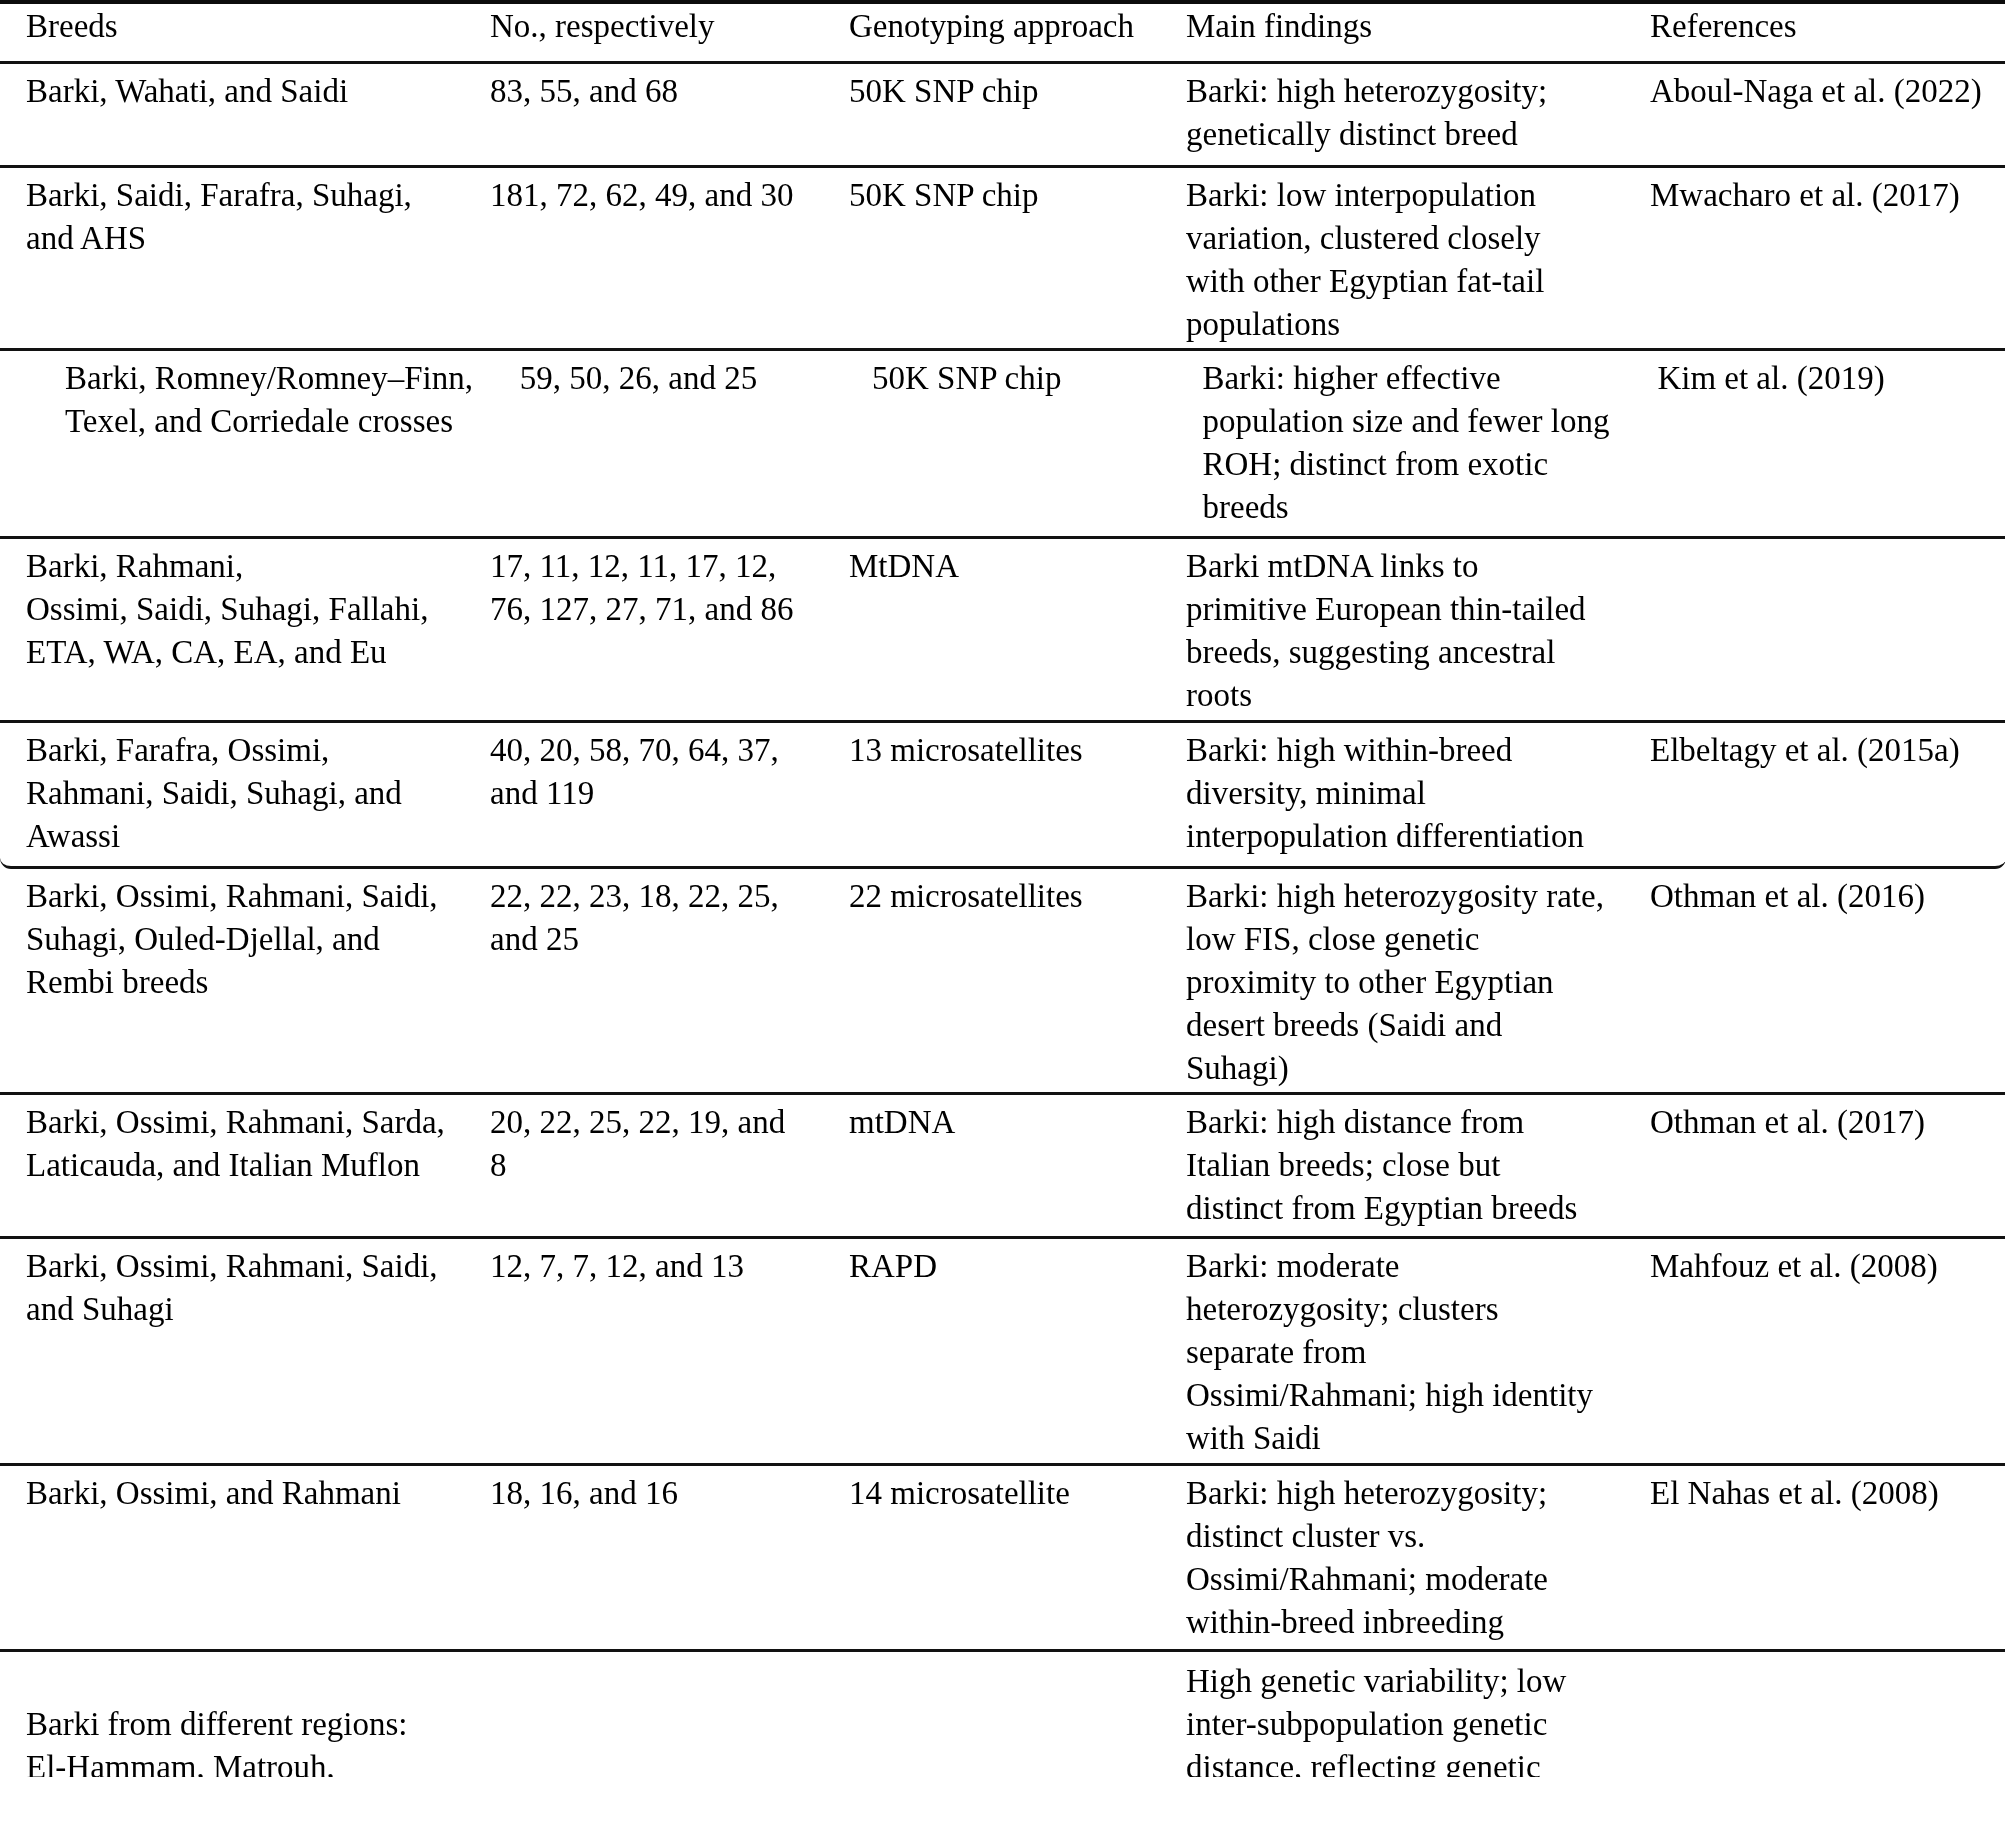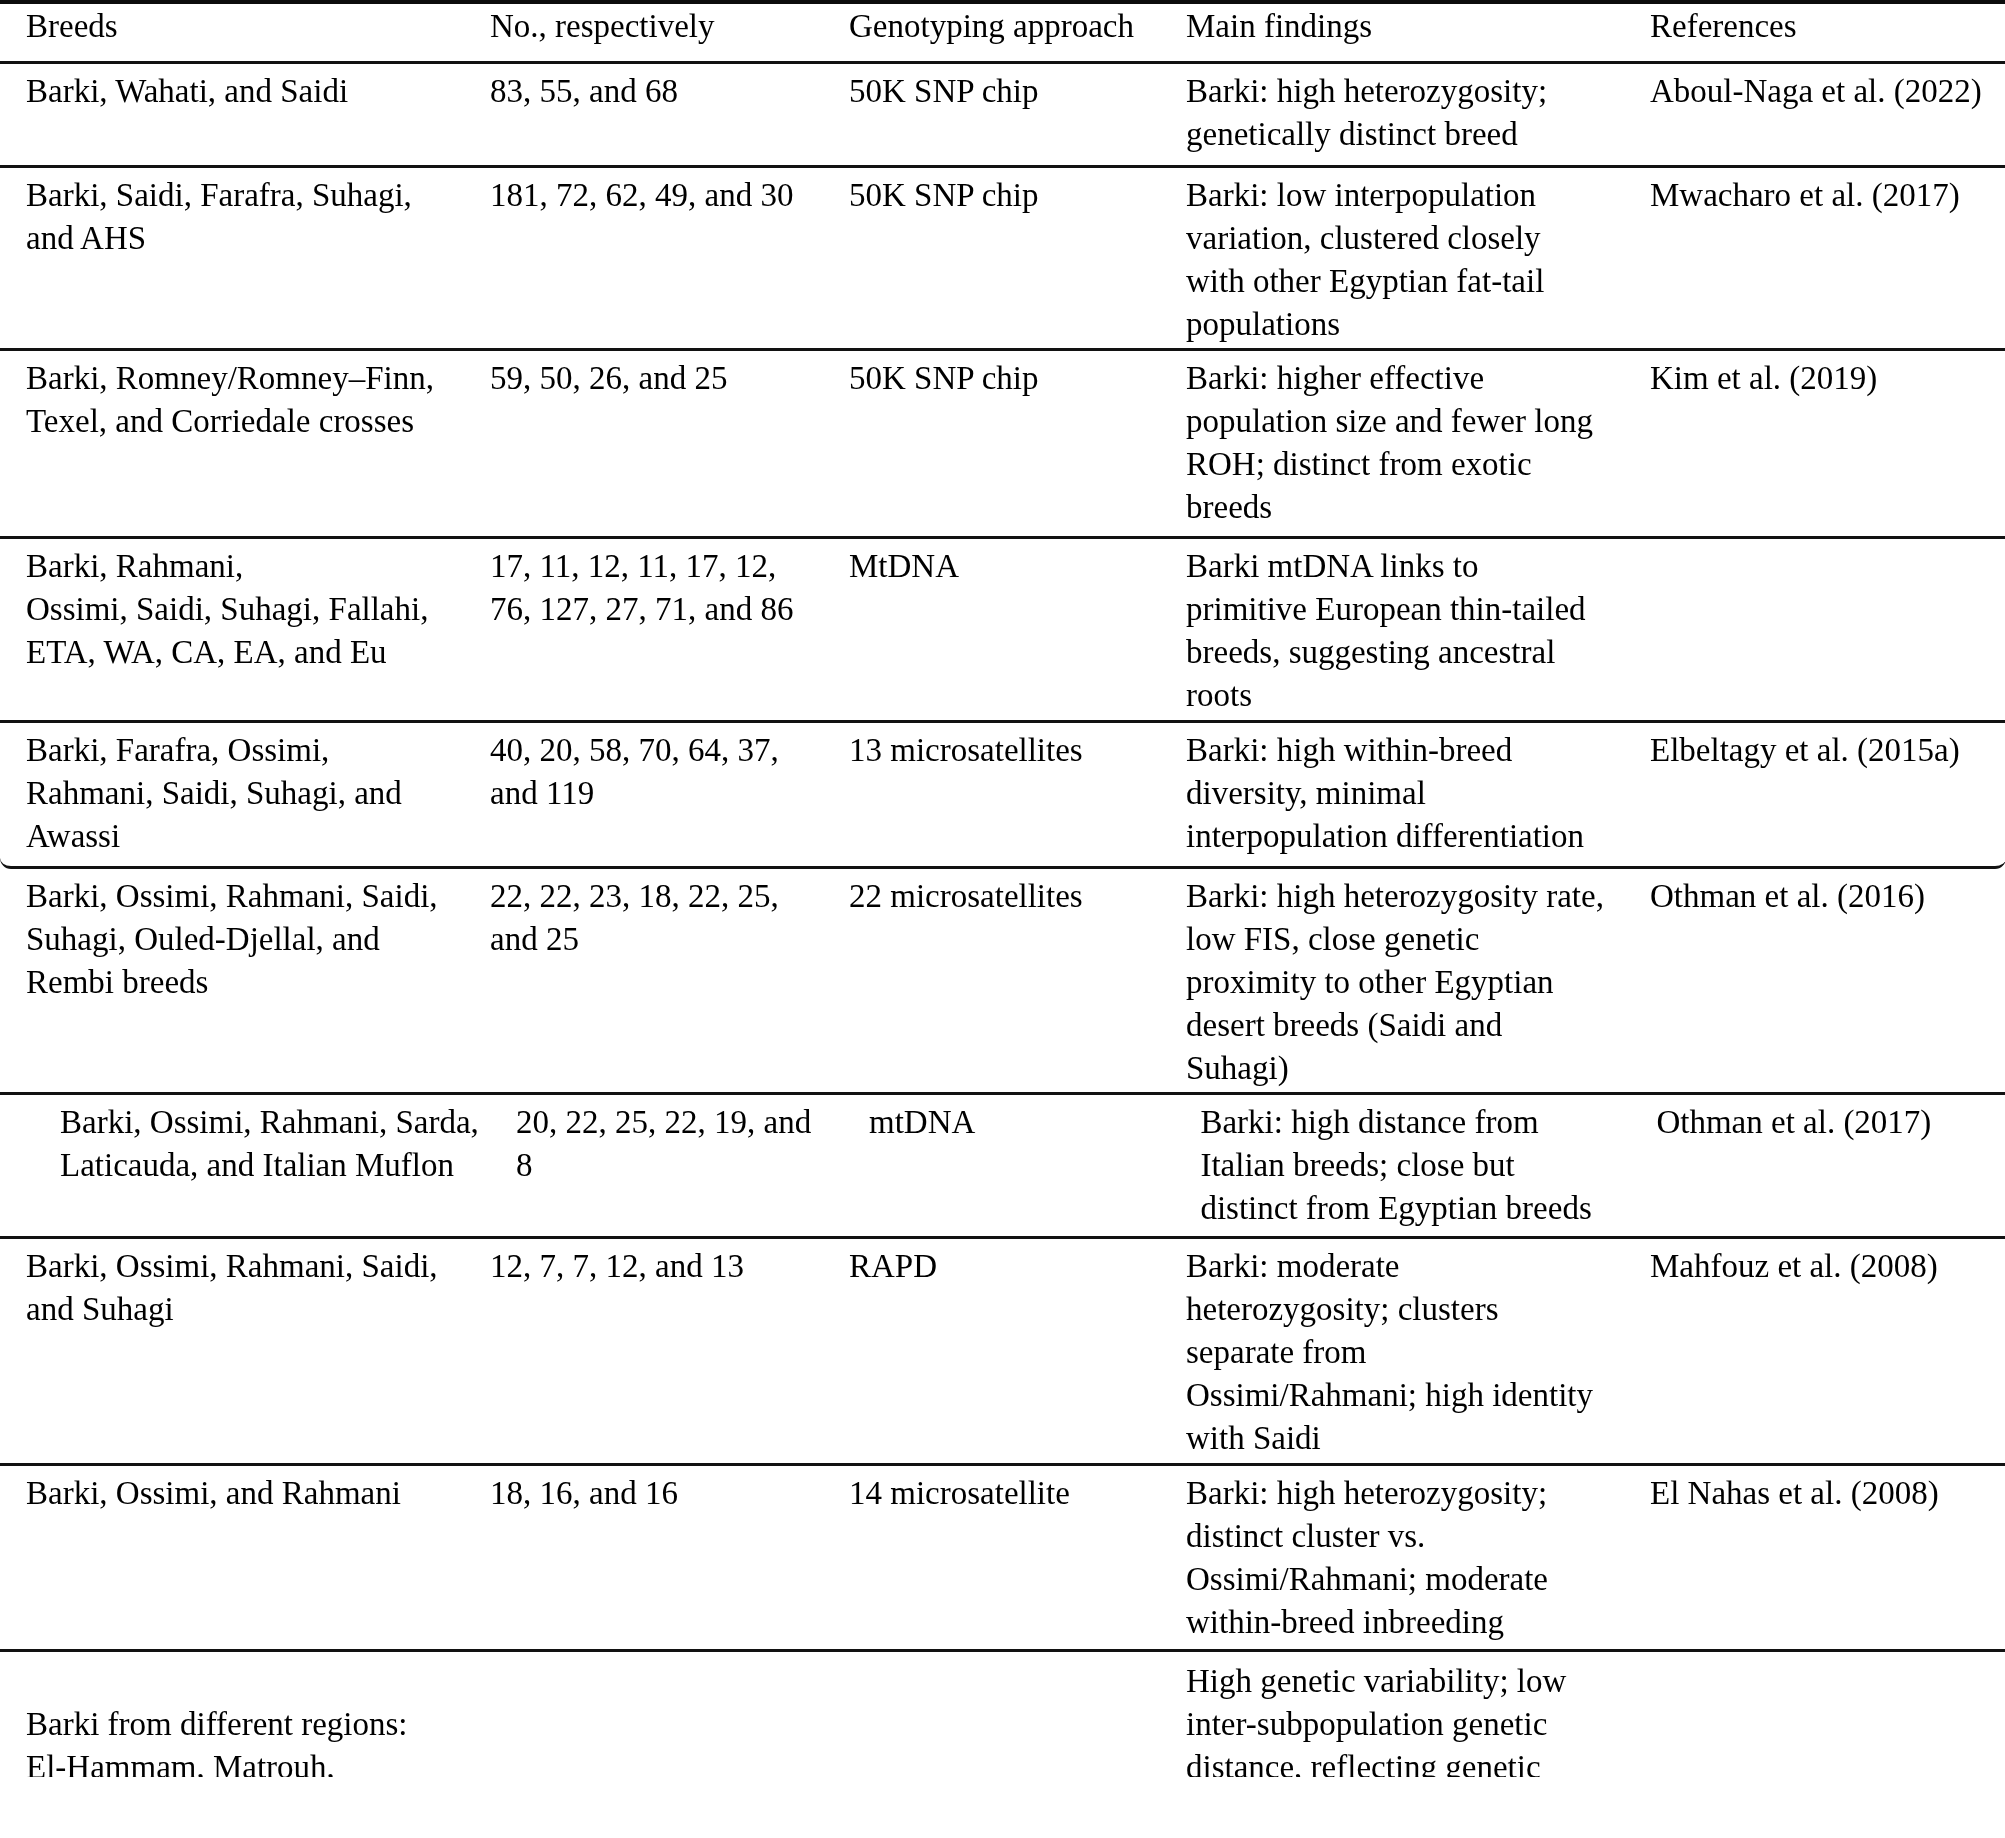--- a/index.html
+++ b/index.html
@@ -44,25 +44,25 @@
     padding-top: 1px;
   }
   .c1 { width: 464px; }
   .c2 { width: 359px; }
   .c3 { width: 337px; }
   .c4 { width: 464px; }
   .c5 { width: 382px; }
   .rh0  { height: 60px;  }
   .rh1  { height: 104px; }
   .rh2  { height: 183px; }
-  .rh3  { height: 188px; }
+  .rh3  { height: 188px; padding-left: 39px; }
   .rh4  { height: 184px; }
   .rh5  { height: 146px; border-radius: 11px; }
   .rh6  { height: 226px; }
-  .rh7  { height: 144px; padding-left: 34px; }
+  .rh7  { height: 144px; }
   .rh8  { height: 227px; }
   .rh9  { height: 186px; }
   .rh10 { height: 180px; }
 </style>
 </head>
 <body>
 
 <div class="page">
   <div class="table">
 

